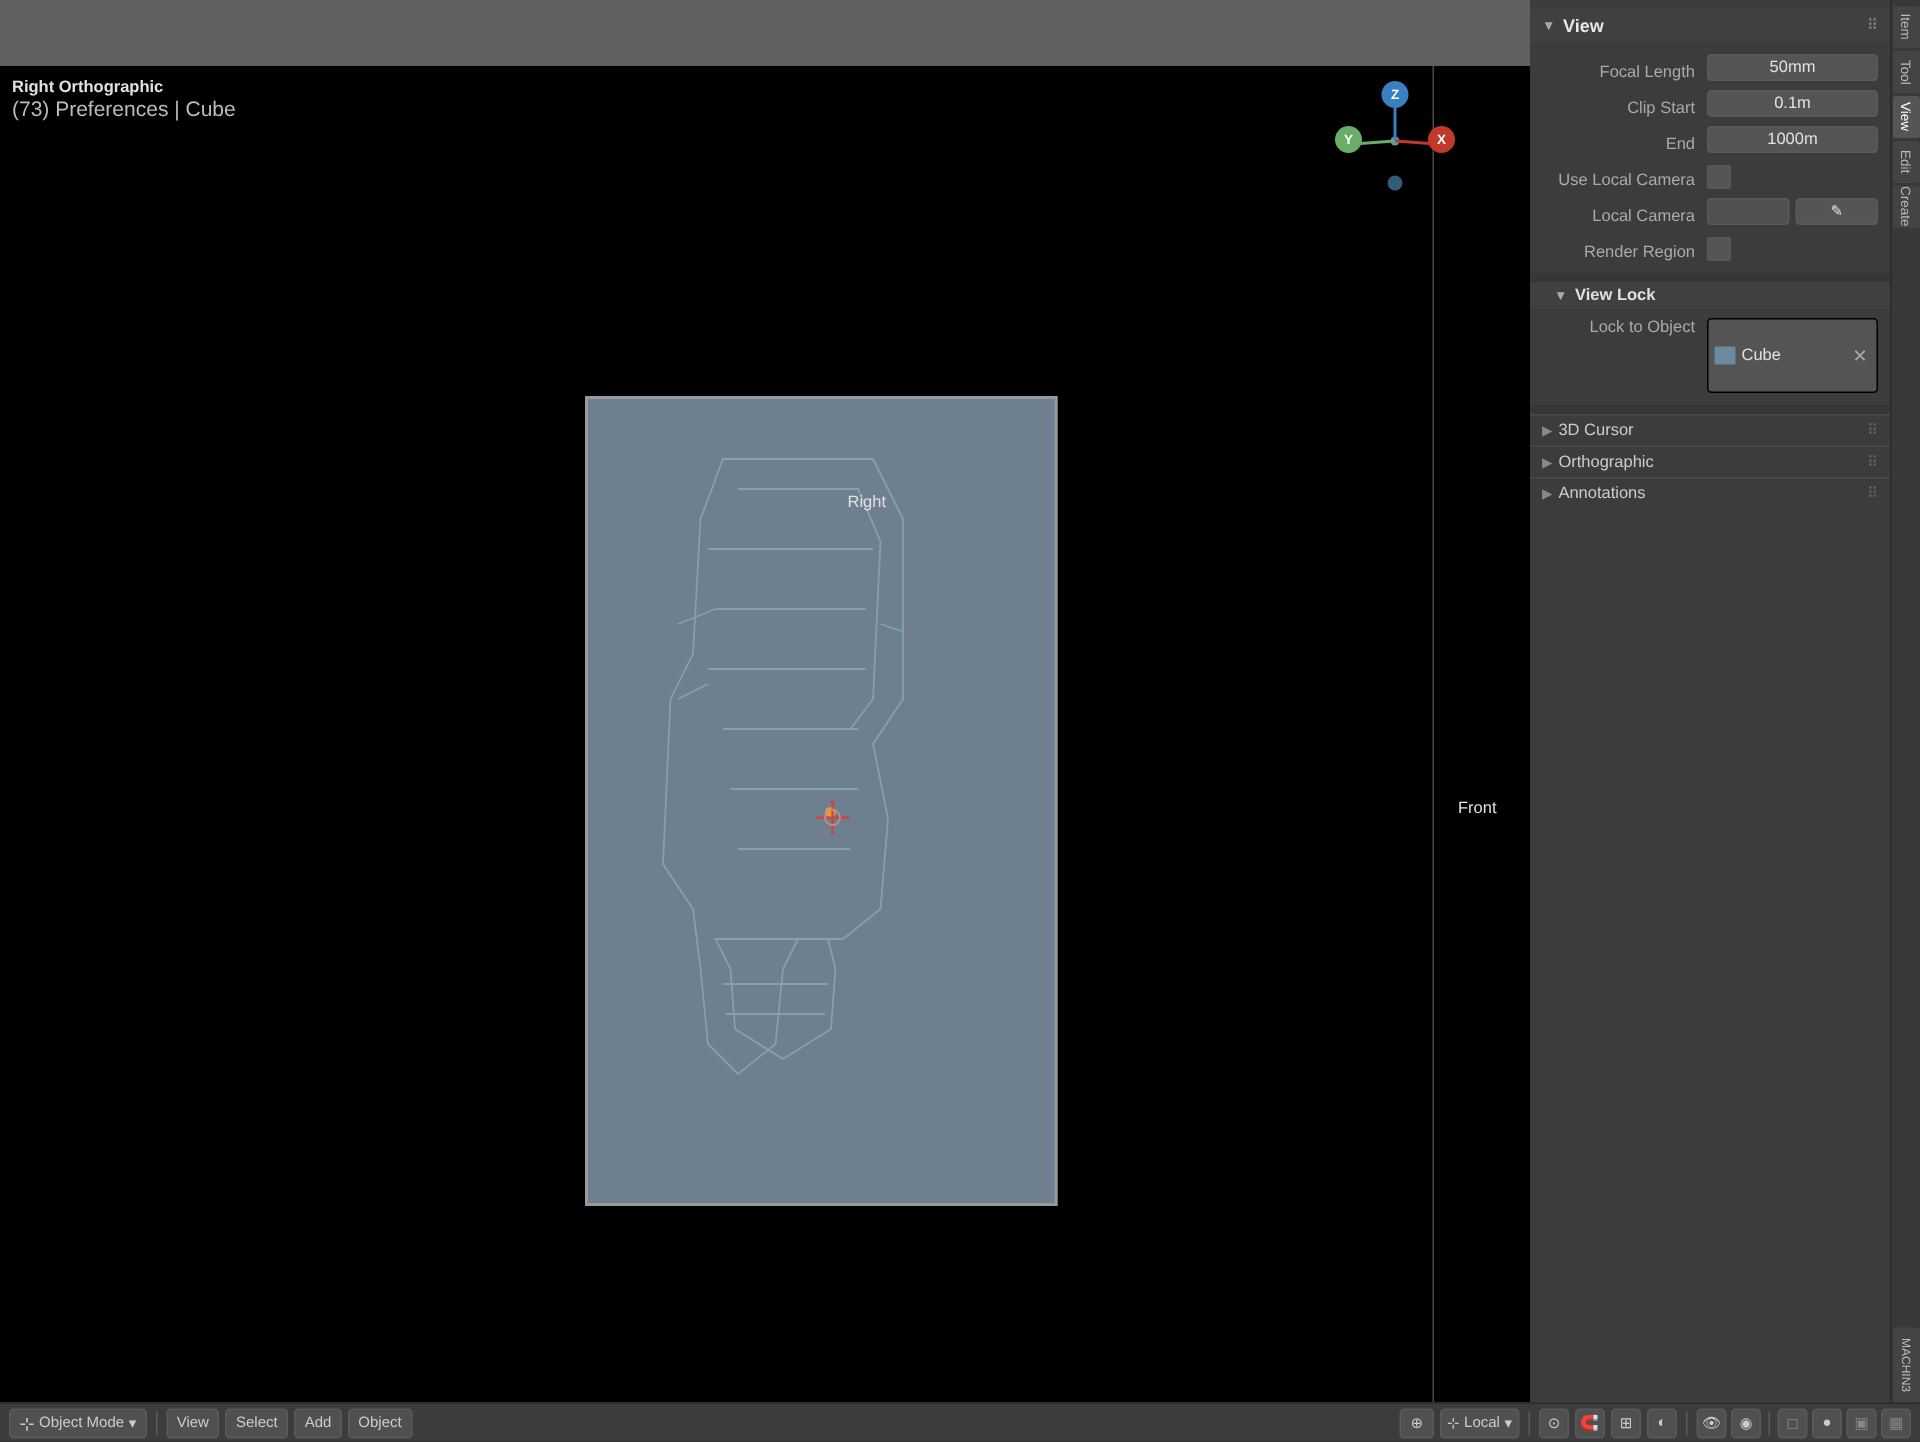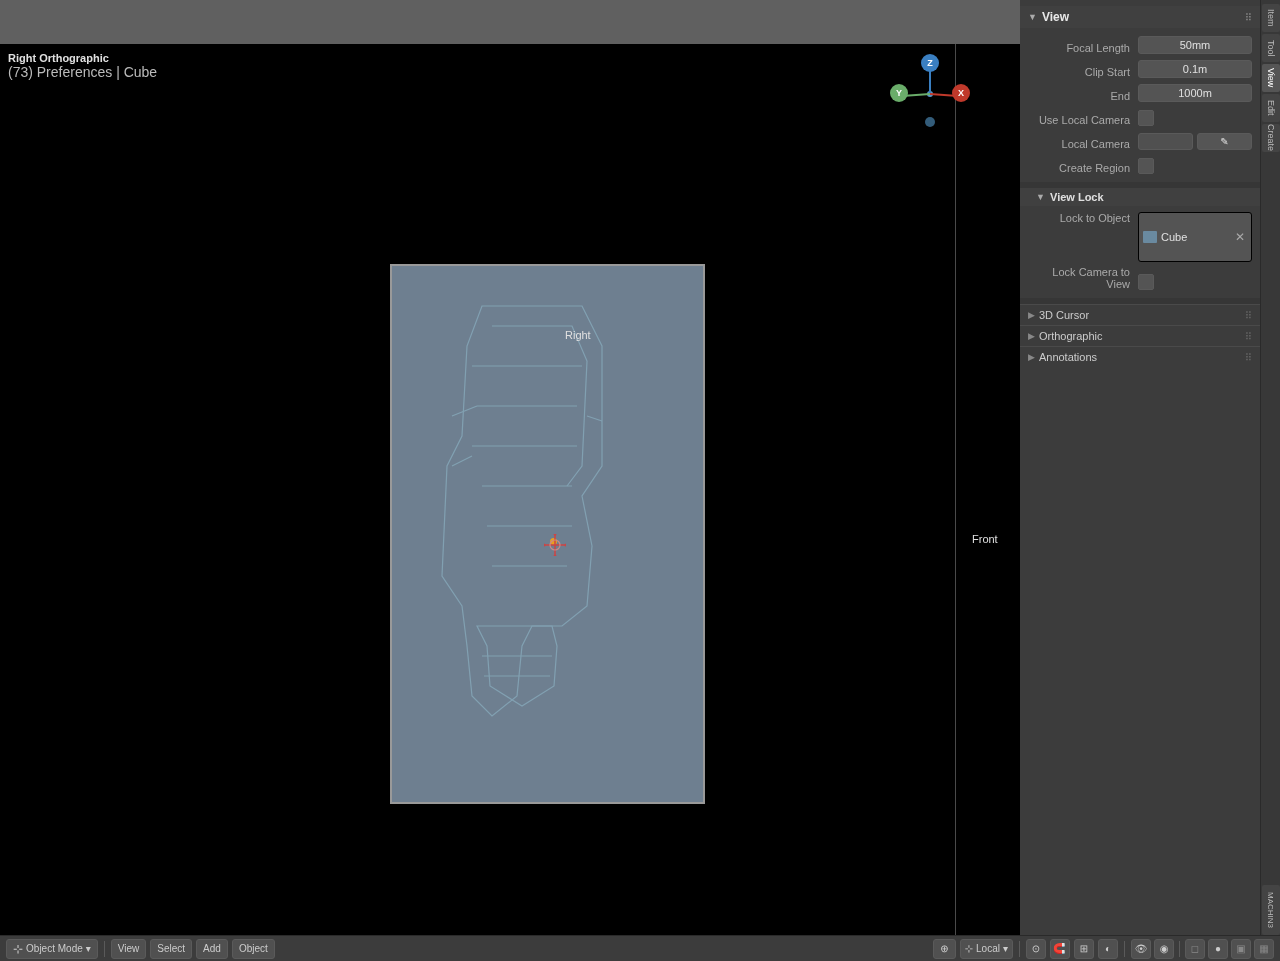--- a/index.html
+++ b/index.html
@@ -529,21 +529,21 @@
 
     <div class="prop-row">
       <span class="prop-label">Local Camera</span>
       <div style="display:flex; gap:4px; flex:1;">
         <div class="prop-value" style="background:#505050; width:60%;"></div>
         <div class="prop-value" style="width:28px; background:#555; font-size:10px;">✎</div>
       </div>
     </div>
 
     <div class="prop-row">
-      <span class="prop-label">Create Region</span>
+      <span class="prop-label">Render Region</span>
       <div class="prop-checkbox"></div>
     </div>
 
   </div>
 
   <div class="panel-gap"></div>
 
   <div class="subsection-header">
     <span class="section-arrow" style="font-size:9px; margin-right:4px; color:#aaa;">▼</span>
     <span class="subsection-title">View Lock</span>
@@ -553,24 +553,20 @@
 
     <div class="lock-obj-row">
       <span class="lock-obj-label">Lock to Object</span>
       <div class="lock-obj-value">
         <div class="lock-obj-icon" style="background:#6a8aa0; width:14px; height:12px; border-radius:1px;"></div>
         <span class="lock-obj-name">Cube</span>
         <span class="lock-obj-x">✕</span>
       </div>
     </div>
 
-    <div class="prop-row">
-      <span class="prop-label">Lock Camera to View</span>
-      <div class="prop-checkbox"></div>
-    </div>
 
   </div>
 
   <div class="panel-gap"></div>
 
   <div class="collapse-row">
     <span class="collapse-arrow">▶</span>
     <span class="collapse-title">3D Cursor</span>
     <span class="collapse-dots">⠿</span>
   </div>

